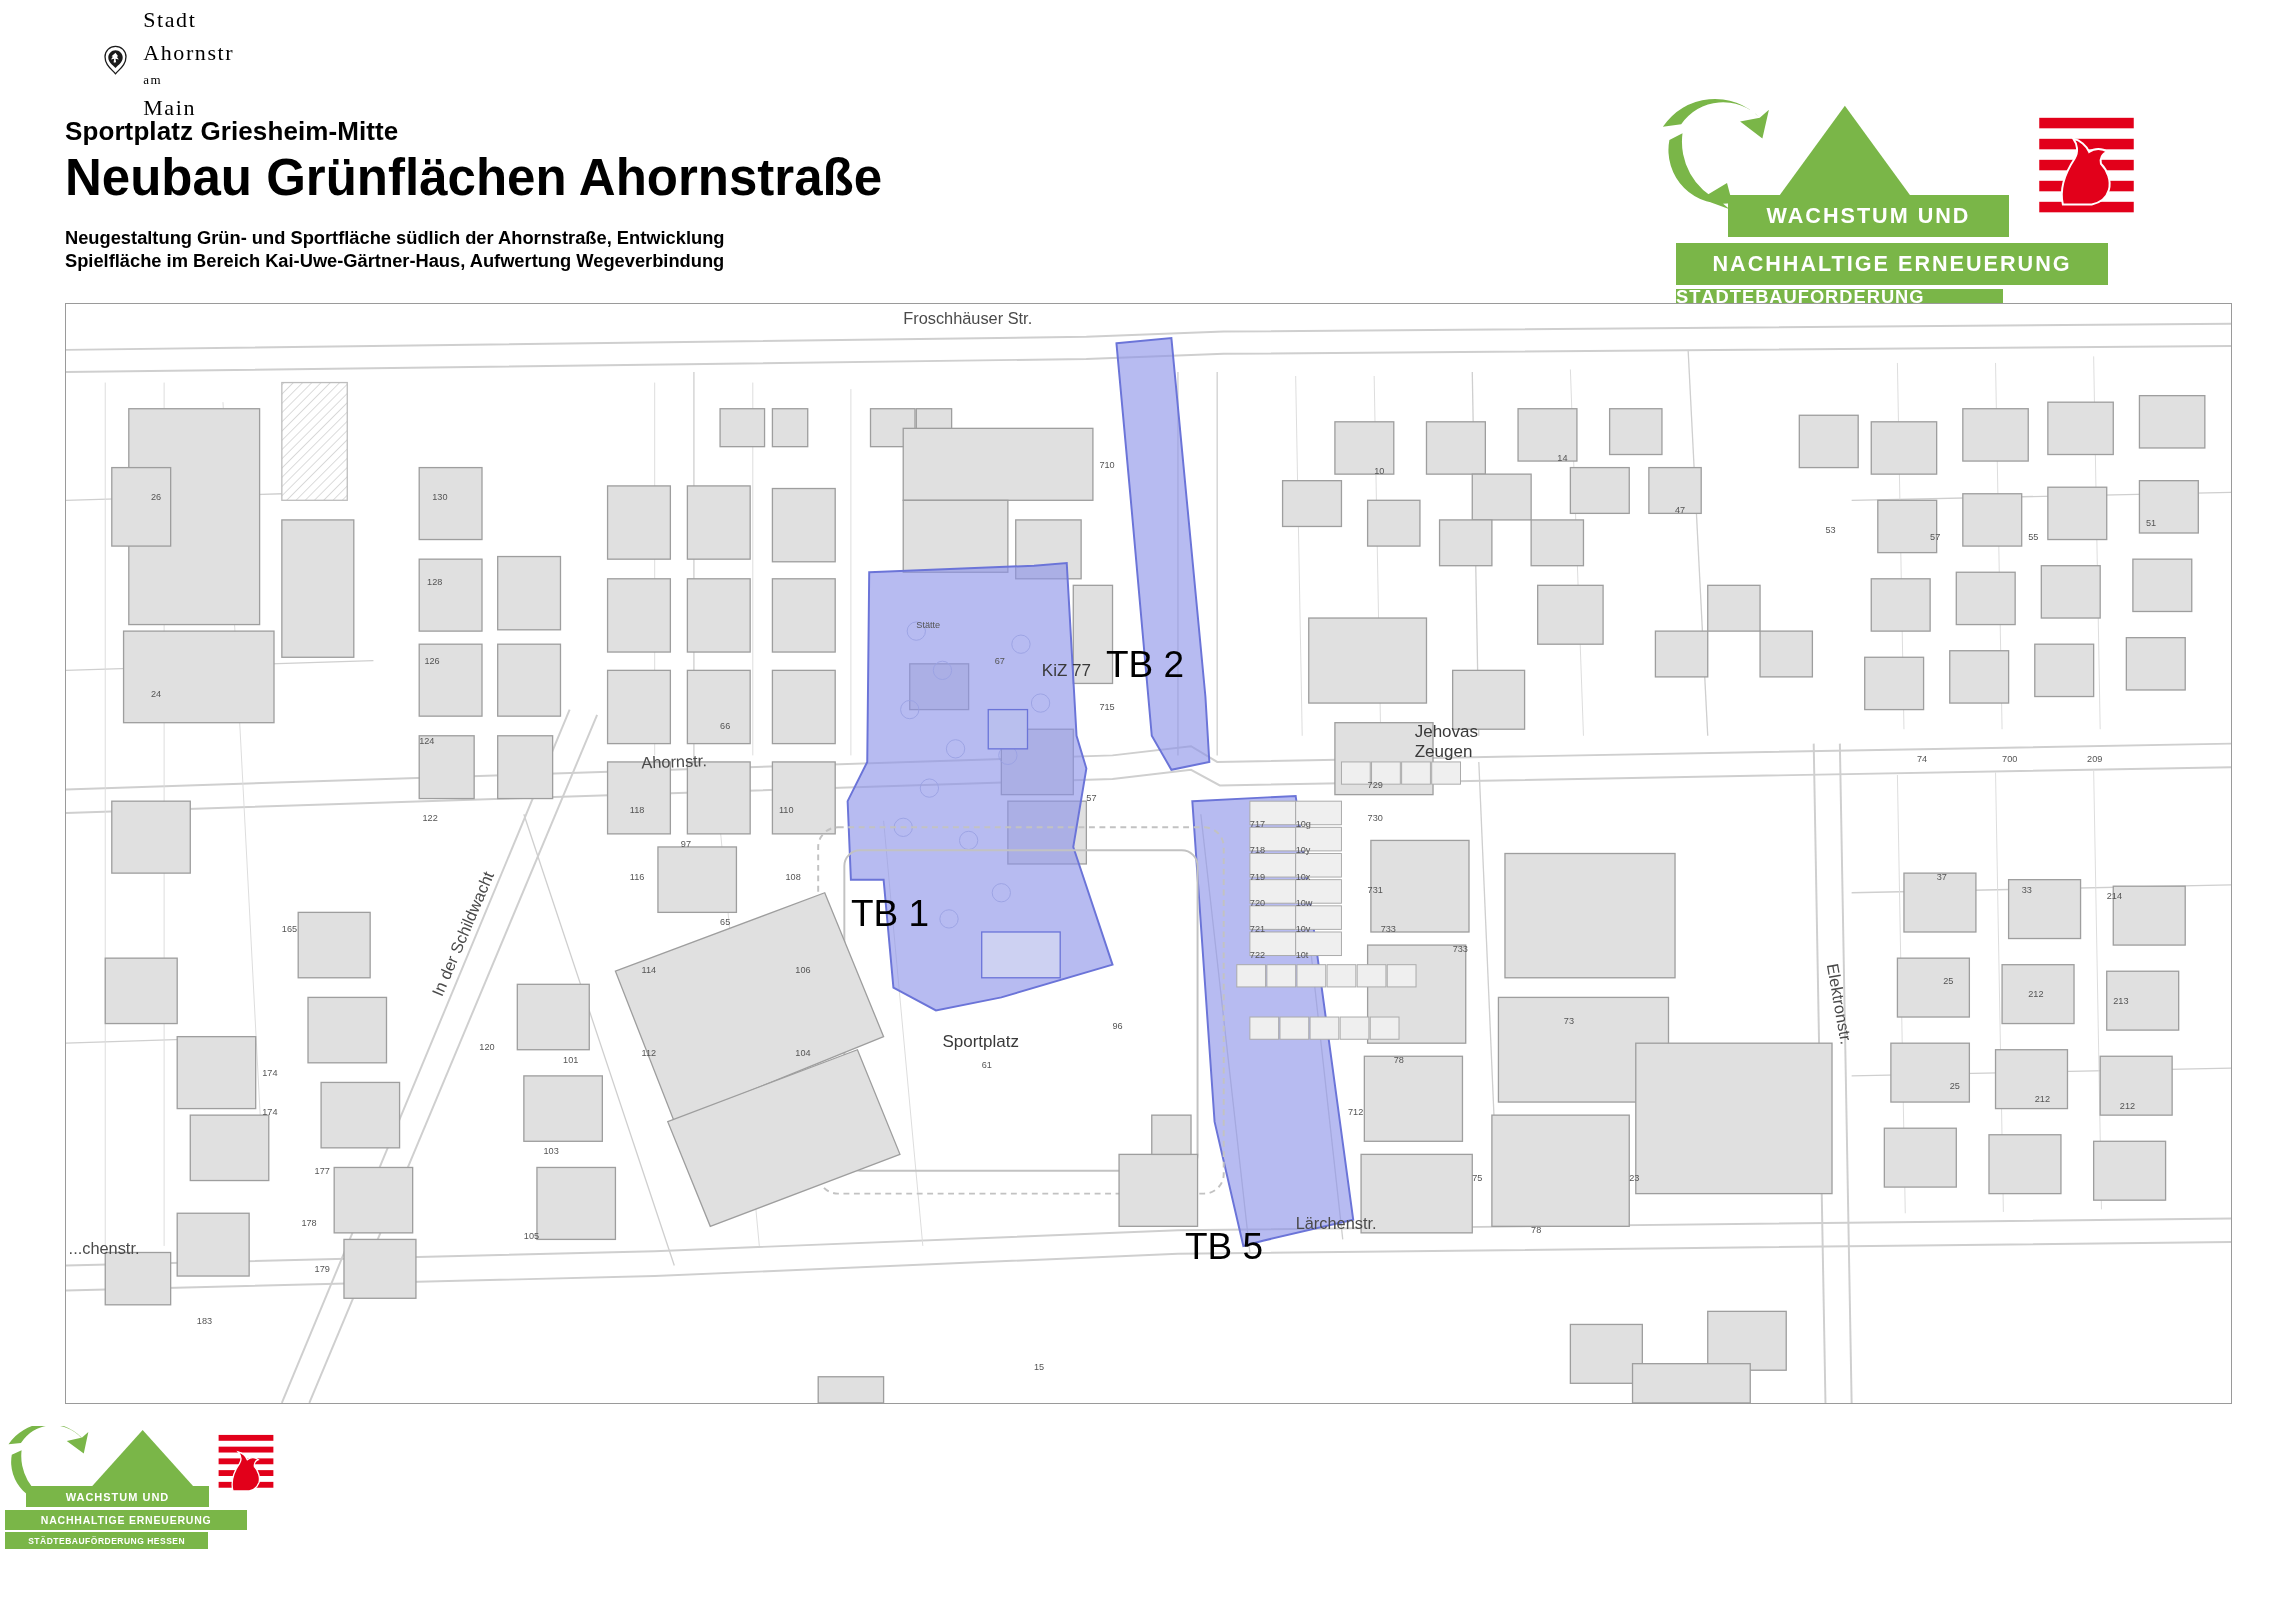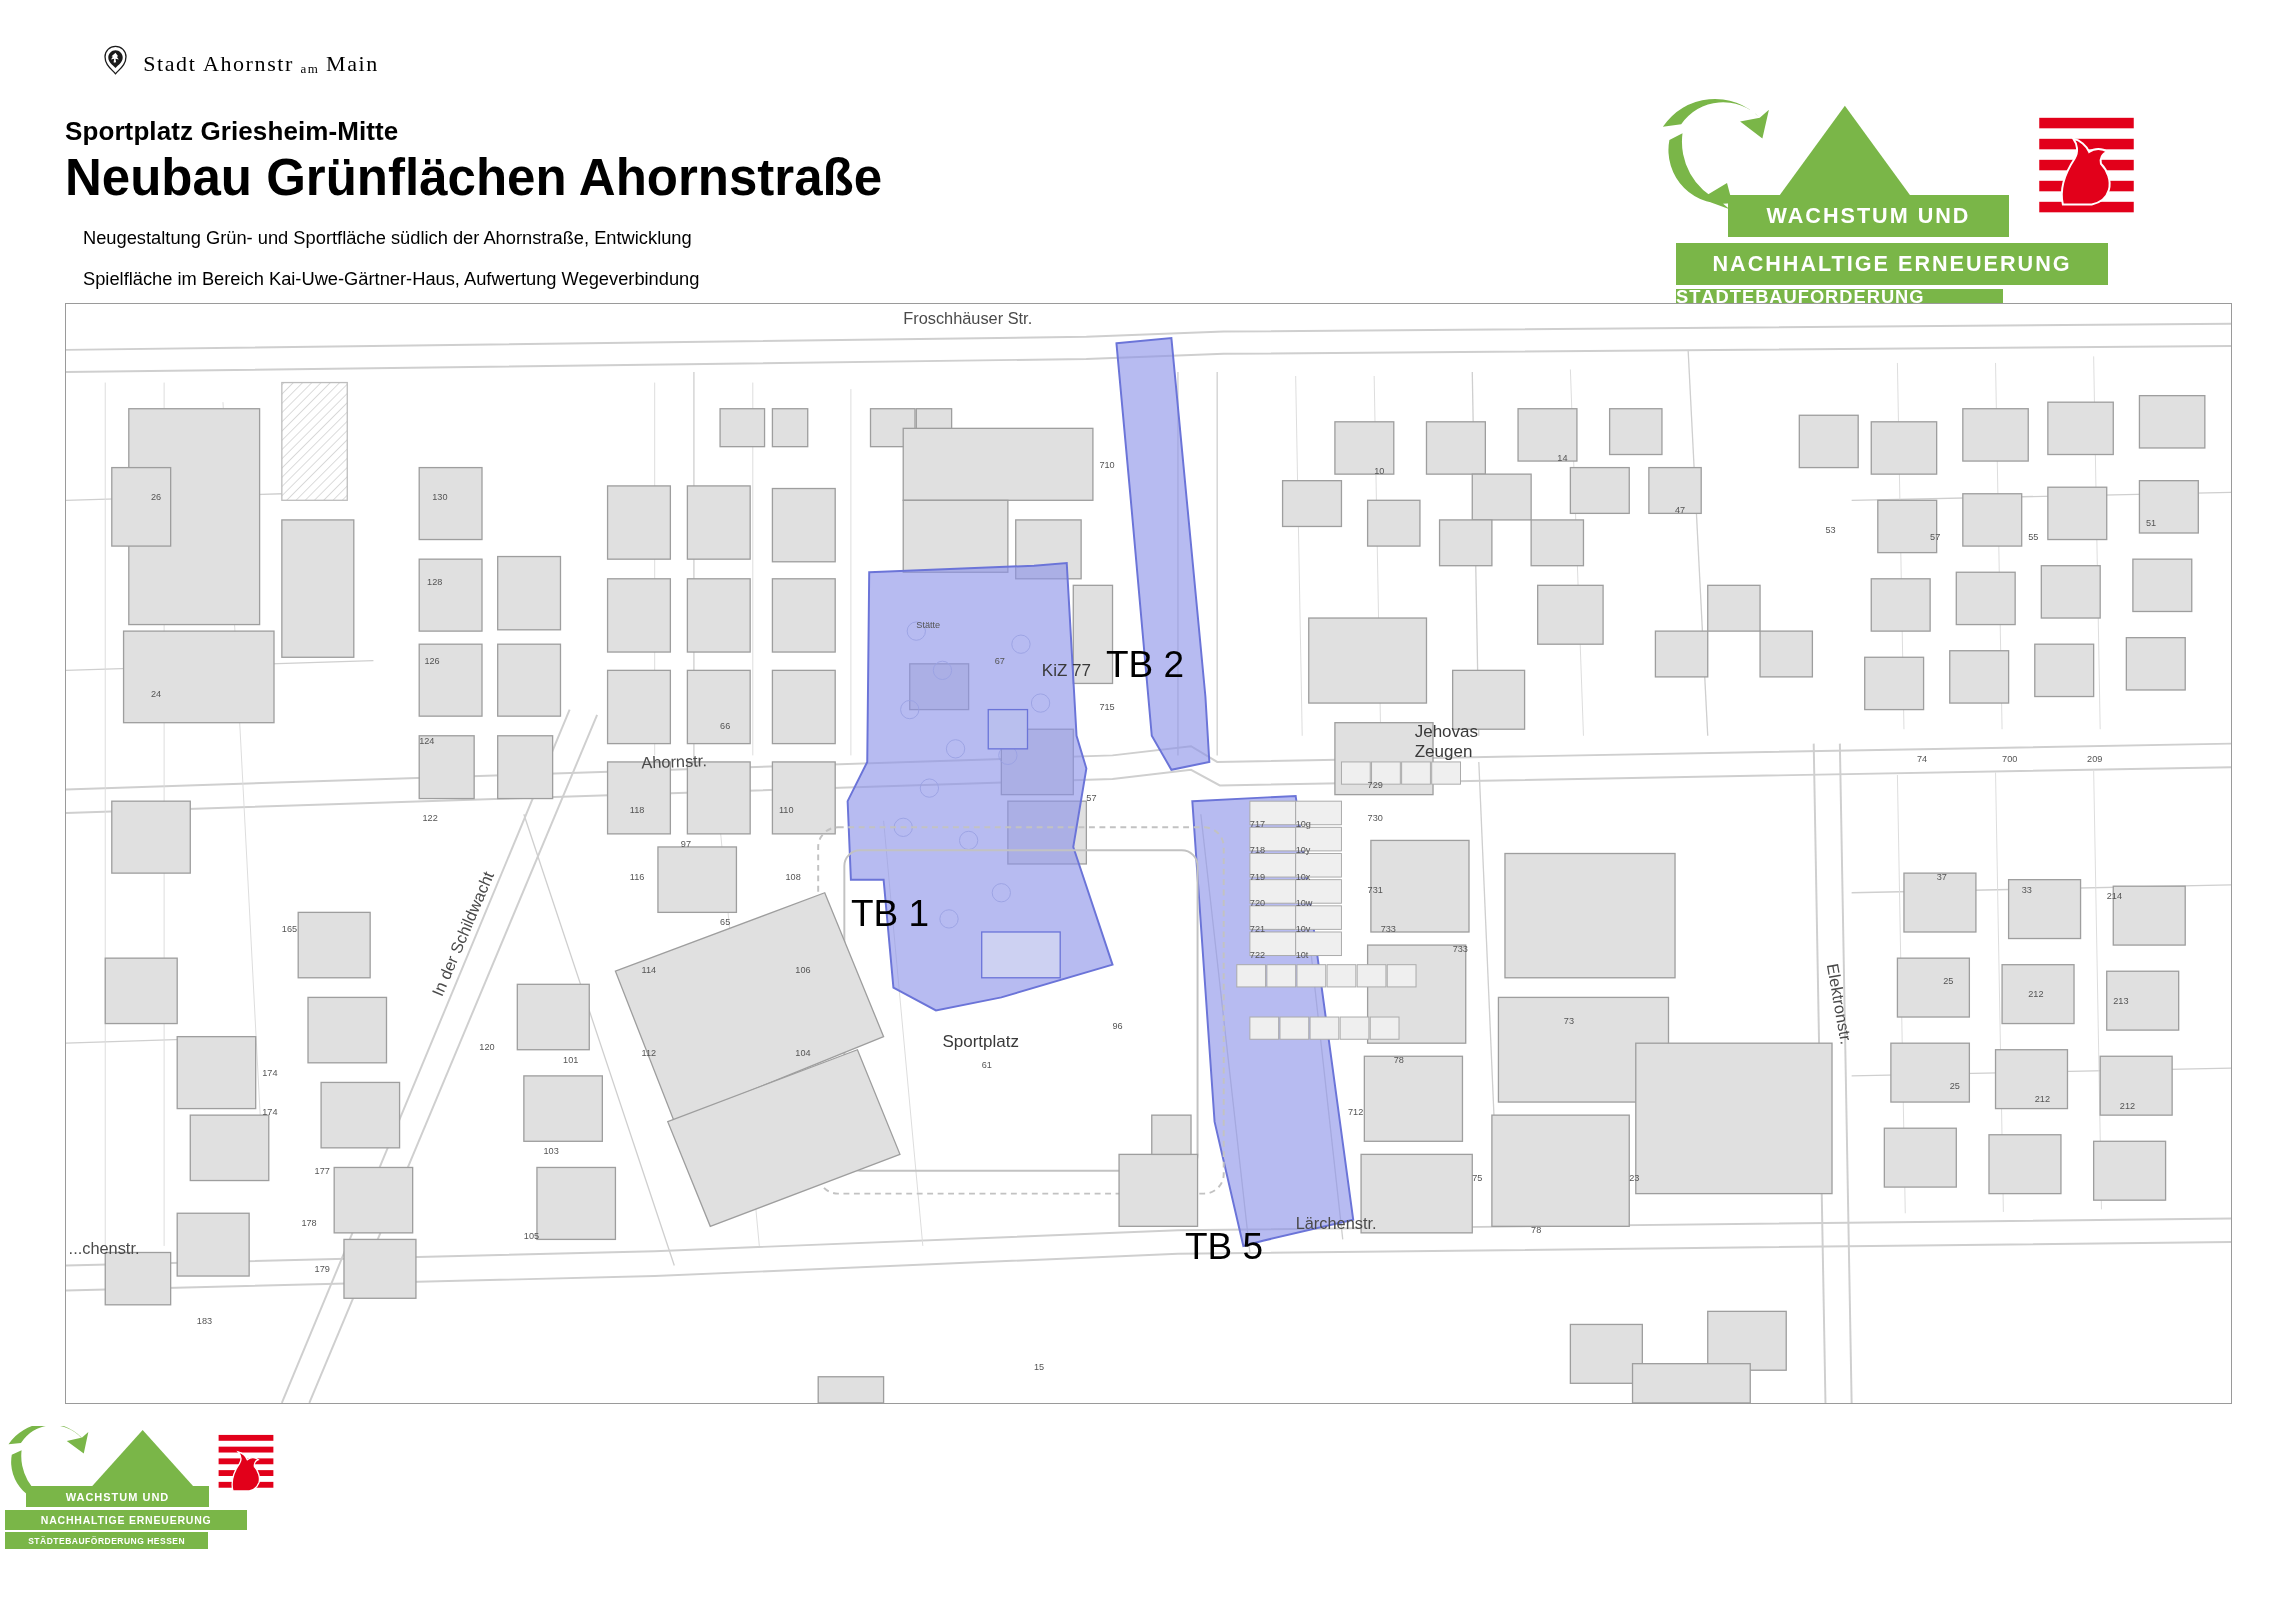--- a/index.html
+++ b/index.html
@@ -4,27 +4,27 @@
 <title>Stadtumbau Griesheim-Mitte — Neubau Grünflächen Ahornstraße</title>
 <style>
   html,body{margin:0;padding:0;background:#ffffff;}
   body{width:2295px;height:1622px;font-family:"Liberation Sans",sans-serif;color:#000;overflow:hidden;position:relative;}
 
   
   #header{position:absolute;left:0;top:0;width:2295px;height:314px;}
   #city-logo{position:absolute;left:97px;top:41px;width:419px;height:46px;display:flex;align-items:center;gap:9.2px;}
   #city-logo .eagle{width:37px;height:38px;position:relative;flex:0 0 auto;}
   #city-logo .eagle svg{width:37px;height:38px;display:block;}
-  #city-logo .wordmark{font-family:"Liberation Serif",serif;font-size:22px;letter-spacing:1.6px;white-space:nowrap;display:flex;align-items:flex-end;gap:6.5px;}
+  #city-logo .wordmark{font-family:"Liberation Serif",serif;font-size:22px;letter-spacing:1.6px;white-space:nowrap;display:flex;align-items:flex-start;gap:6.5px;flex-direction:column;}
   #city-logo .wordmark .sc{font-size:13px;}
   .w1{display:inline-block;}
   #title-block{position:absolute;left:65px;top:116px;width:1178px;}
   #kicker{font-size:26px;font-weight:bold;letter-spacing:0.1px;margin:0 0 3.9px 0;}
   #maintitle{font-size:51px;font-weight:bold;letter-spacing:0px;margin:0 0 22px 0;line-height:1.05;}
-  #subtitle{font-size:18.3px;font-weight:normal;line-height:1.32;margin:18px;}
+  #subtitle{font-size:18.3px;font-weight:bold;line-height:1.32;margin:0;}
 
   
   #badge-hessen{position:absolute;left:1655px;top:98px;width:504px;height:262px;}
   #badge-hessen .arrowgrp{position:absolute;left:0;top:0;width:275px;height:124px;}
   #badge-hessen .bar1,#badge-hessen .bar2,#badge-hessen .bar3{
      position:absolute;background:#7ab648;color:#fff;font-weight:bold;
      display:flex;align-items:center;justify-content:center;letter-spacing:2px;}
   #badge-hessen .bar1{left:73px;top:97px;width:281px;height:42px;font-size:21.6px;}
   #badge-hessen .bar2{left:21px;top:145px;width:432px;height:42px;font-size:21.6px;}
   #badge-hessen .bar3{left:21px;top:191px;width:327px;height:38px;font-size:18.3px;letter-spacing:1px;}

